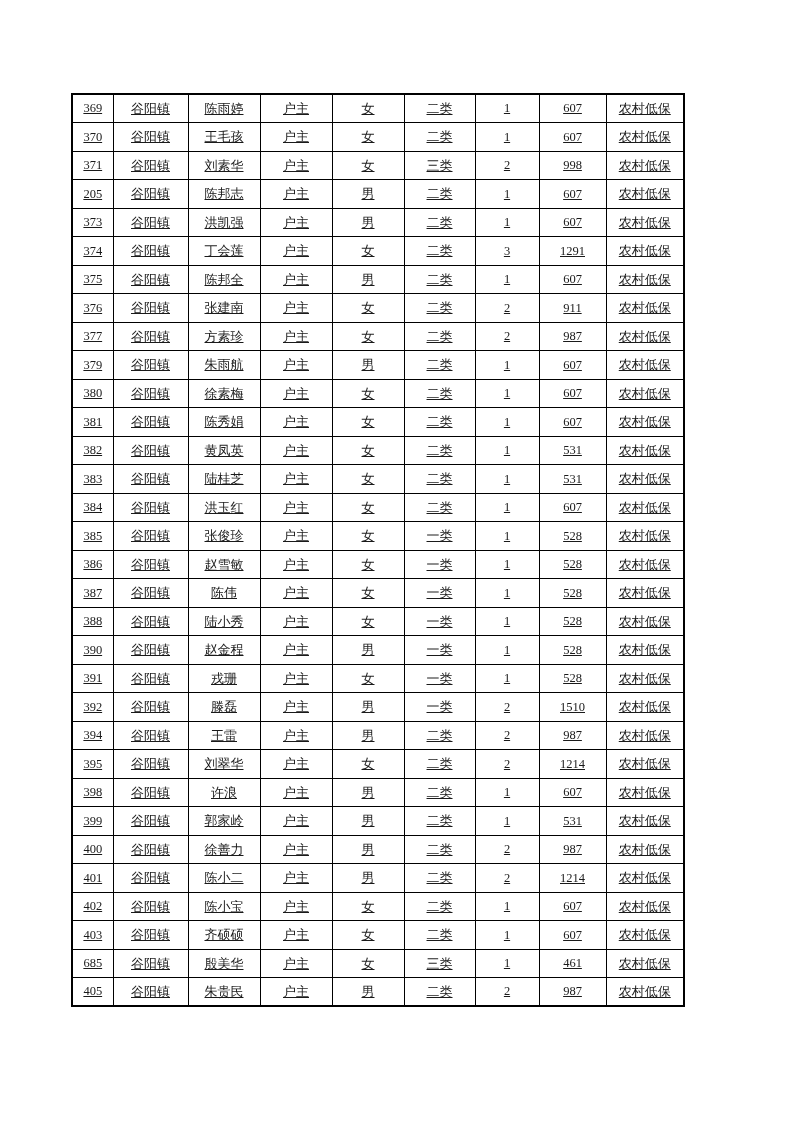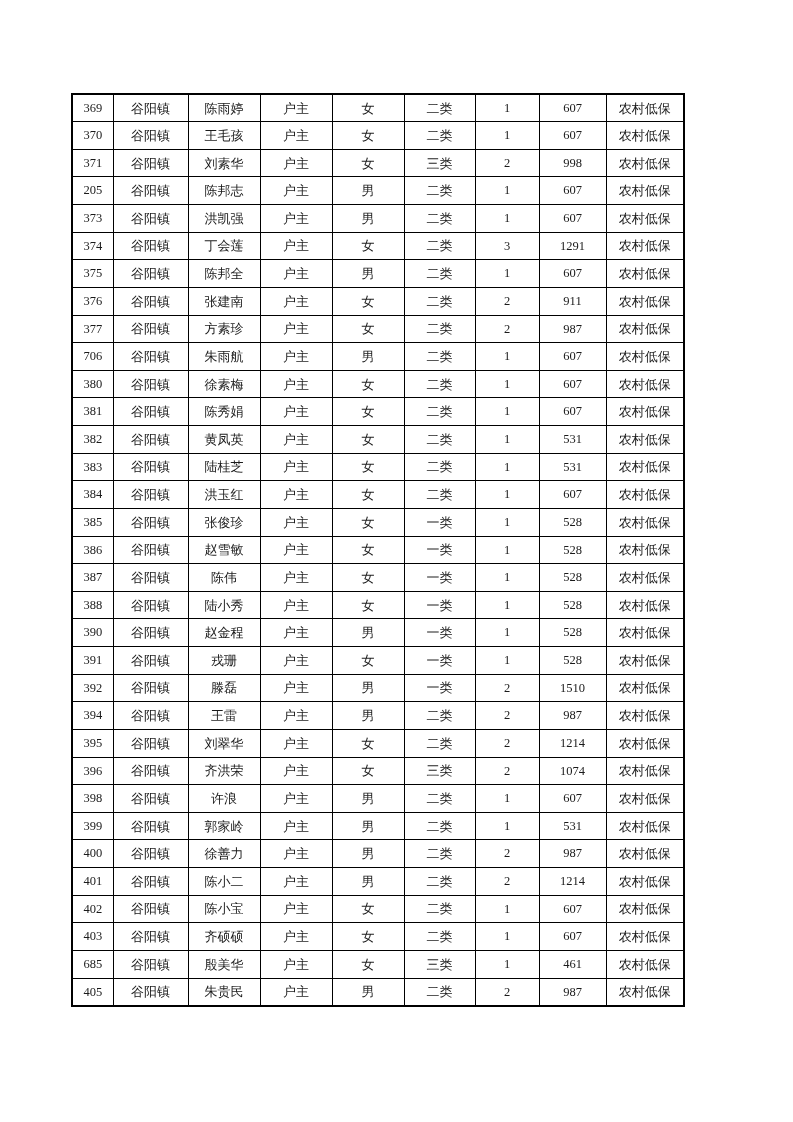--- a/index.html
+++ b/index.html
@@ -12,20 +12,21 @@
     background: #ffffff;
     position: relative;
     font-family: "Liberation Serif", "DejaVu Serif", serif;
     color: #1a1a1a;
     overflow: hidden;
   }
   .sheet {
     position: absolute;
     left: 71px;
     top: 93px;
+    text-decoration: underline;
   }
   table.roster {
     border-collapse: collapse;
     table-layout: fixed;
     width: 612px;
     height: 914px;
     border: 2px solid #000000;
   }
   table.roster td {
     border: 1.4px solid #000000;
@@ -156,21 +157,21 @@
           <td>谷阳镇</td>
           <td>方素珍</td>
           <td>户主</td>
           <td>女</td>
           <td>二类</td>
           <td class="num">2</td>
           <td class="num">987</td>
           <td>农村低保</td>
         </tr>
         <tr>
-          <td class="num">706</td>
+          <td class="num">379</td>
           <td>谷阳镇</td>
           <td>朱雨航</td>
           <td>户主</td>
           <td>男</td>
           <td>二类</td>
           <td class="num">1</td>
           <td class="num">607</td>
           <td>农村低保</td>
         </tr>
         <tr>
@@ -318,31 +319,20 @@
         </tr>
         <tr>
           <td class="num">395</td>
           <td>谷阳镇</td>
           <td>刘翠华</td>
           <td>户主</td>
           <td>女</td>
           <td>二类</td>
           <td class="num">2</td>
           <td class="num">1214</td>
-          <td>农村低保</td>
-        </tr>
-        <tr>
-          <td class="num">396</td>
-          <td>谷阳镇</td>
-          <td>齐洪荣</td>
-          <td>户主</td>
-          <td>女</td>
-          <td>三类</td>
-          <td class="num">2</td>
-          <td class="num">1074</td>
           <td>农村低保</td>
         </tr>
         <tr>
           <td class="num">398</td>
           <td>谷阳镇</td>
           <td>许浪</td>
           <td>户主</td>
           <td>男</td>
           <td>二类</td>
           <td class="num">1</td>

